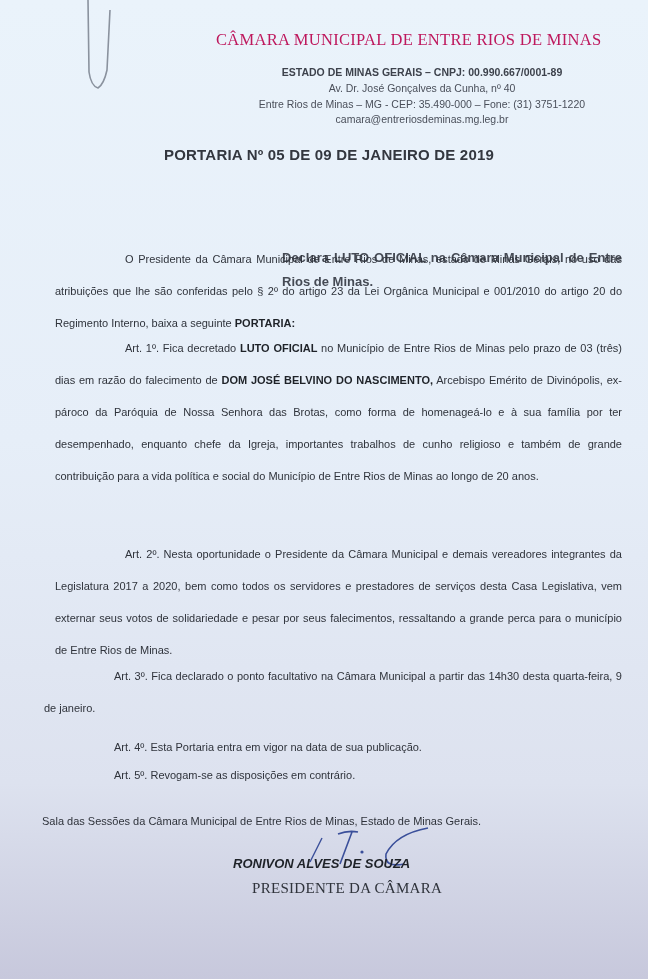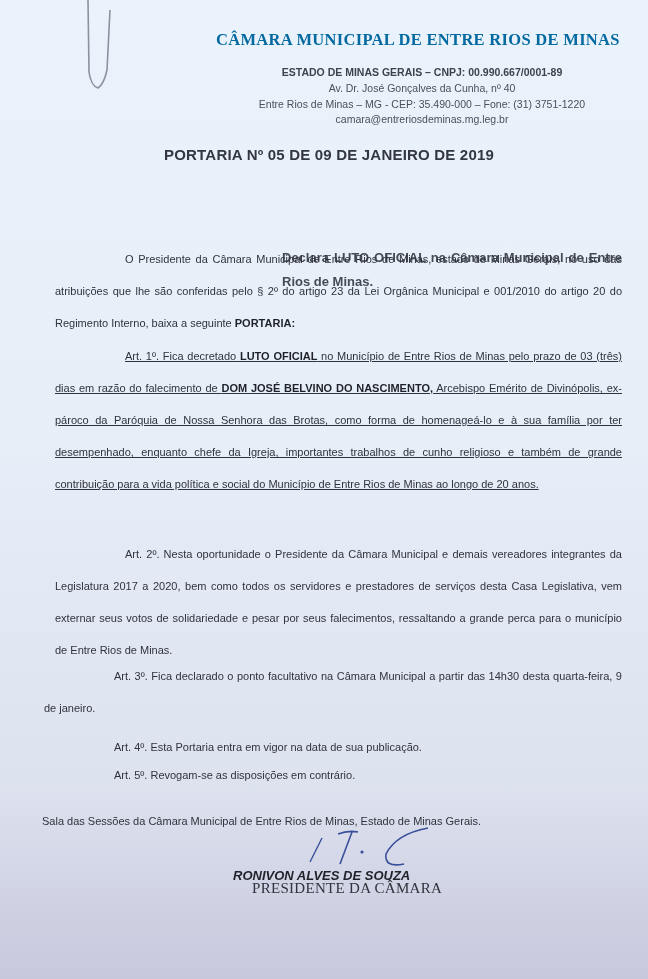--- a/index.html
+++ b/index.html
@@ -8,22 +8,22 @@
     background: linear-gradient(180deg, #eaf3fb 0%, #e6eef8 45%, #dde2ef 80%, #c7c8dc 100%);
     font-family: "Liberation Sans", sans-serif;
     color: #2b2f36;
   }
   .clip {
     position: absolute; left: 84px; top: 0; width: 28px; height: 92px;
   }
   .header { position: absolute; left: 0; right: 0; top: 0; }
   .org {
     position: absolute; left: 216px; top: 30px;
-    font-family: "Liberation Serif", serif; font-weight: bold;
-    font-size: 16.5px; letter-spacing: 0.3px; color: #0369a1;
+    font-family: "Liberation Serif", serif; font-weight: normal;
+    font-size: 16.5px; letter-spacing: 0.3px; color: #be185d;
     white-space: nowrap;
   }
   .hline {
     position: absolute; width: 648px; text-align: center;
     font-size: 10.5px; color: #4a4f5a; white-space: nowrap;
   }
   .h1 { top: 66px; left: 98px; font-weight: bold; color: #3d424c; font-size: 10.5px; }
   .h2 { top: 82px; left: 98px; }
   .h3 { top: 98px; left: 98px; }
   .h4 { top: 113px; left: 98px; }
@@ -38,33 +38,32 @@
     font-size: 13px; font-weight: bold; color: #454a54; line-height: 24px;
     text-align: justify; text-align-last: left; margin-top: 48px;
   }
   .para {
     position: absolute; left: 55px; width: 567px;
     font-size: 11px; line-height: 32px; color: #2f333b;
     text-align: justify;
   }
   .para .indent { display: inline-block; width: 70px; }
   .p-intro { top: 243px; }
-  .p-art1 { top: 340px; text-decoration: underline; }
+  .p-art1 { top: 332px; }
   .p-art2 { top: 538px; }
   .p-art3 { top: 660px; left: 44px; width: 578px; }
   .p-art4 { top: 731px; left: 44px; }
   .p-art5 { top: 759px; left: 44px; }
   .p-sala { top: 805px; left: 42px; width: 600px; }
   b { color: #1e2228; }
   .signature { position: absolute; left: 300px; top: 820px; width: 150px; height: 50px; }
   .sig-name {
     position: absolute; left: 233px; top: 856px;
     font-size: 13px; font-weight: bold; font-style: italic; color: #1e2228;
     white-space: nowrap;
-    margin-top: 12px;
   }
   .sig-role {
     position: absolute; left: 252px; top: 880px;
     font-family: "Liberation Serif", serif; font-size: 15px; color: #2f333b;
     white-space: nowrap; letter-spacing: 0.3px;
   }
 </style>
 </head>
 <body>
 

